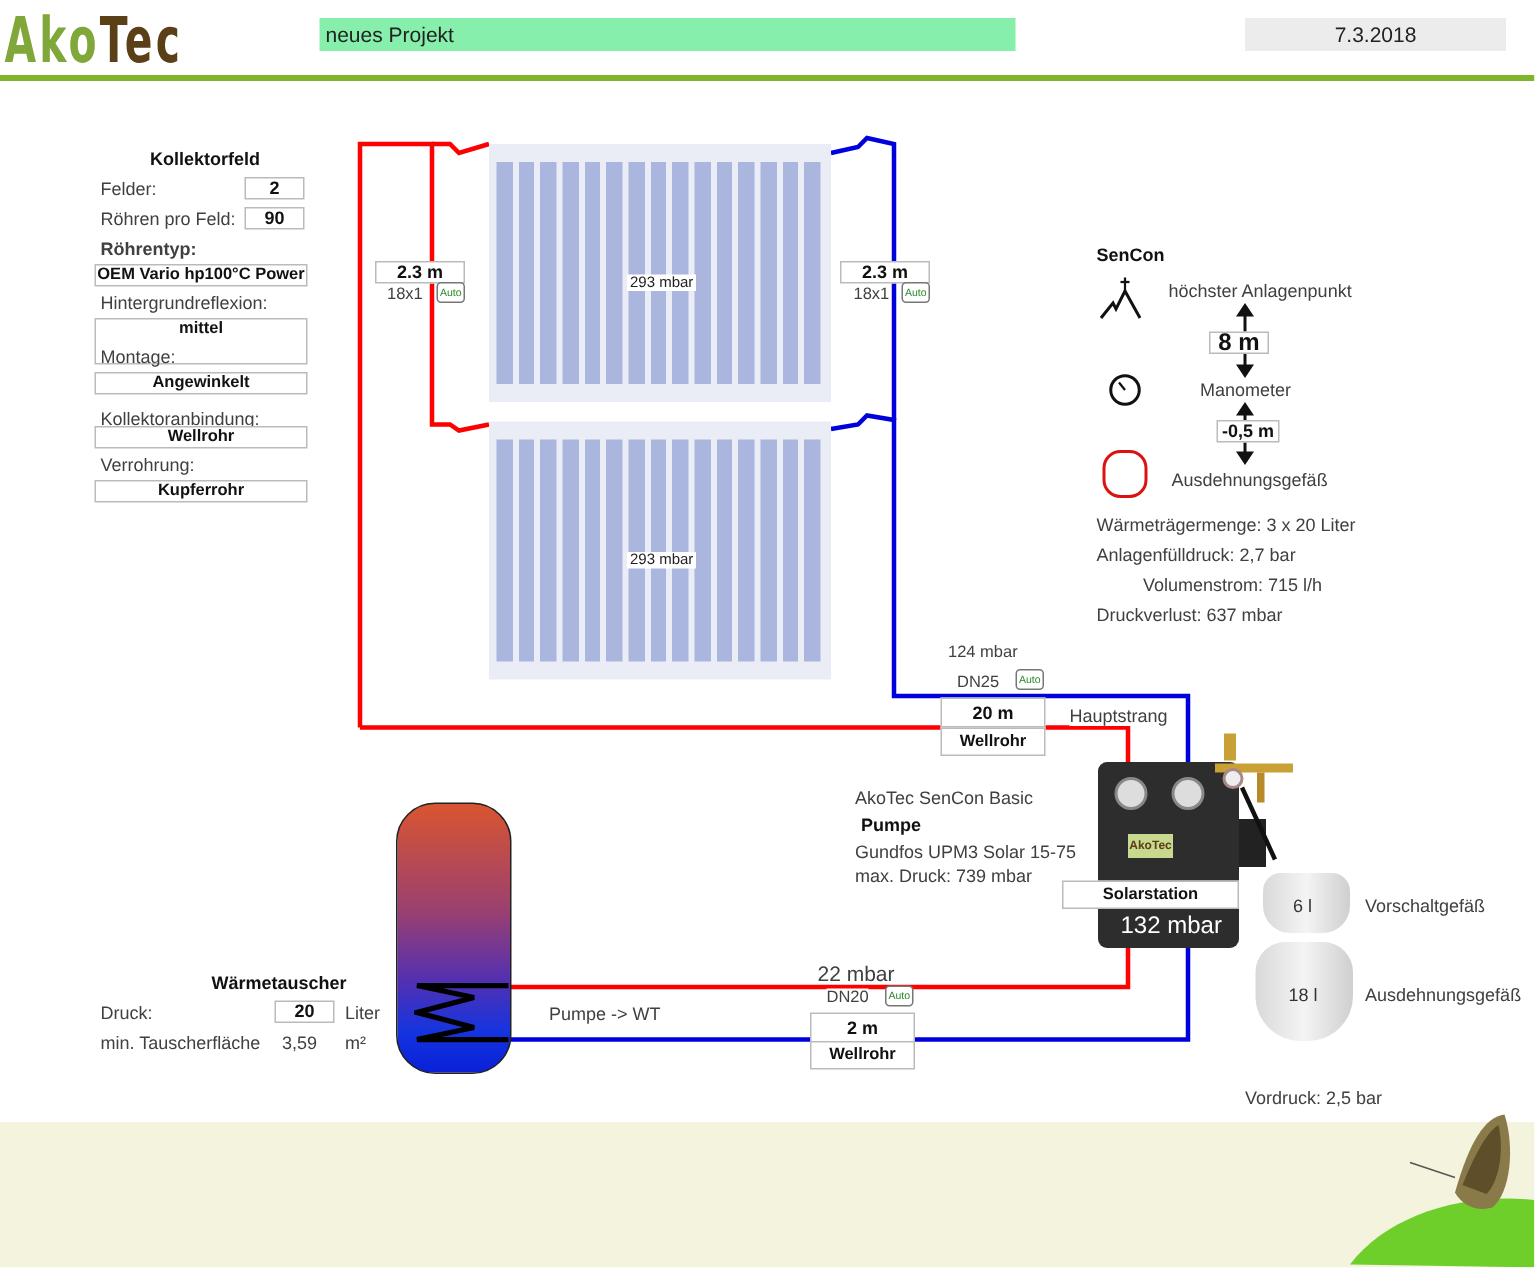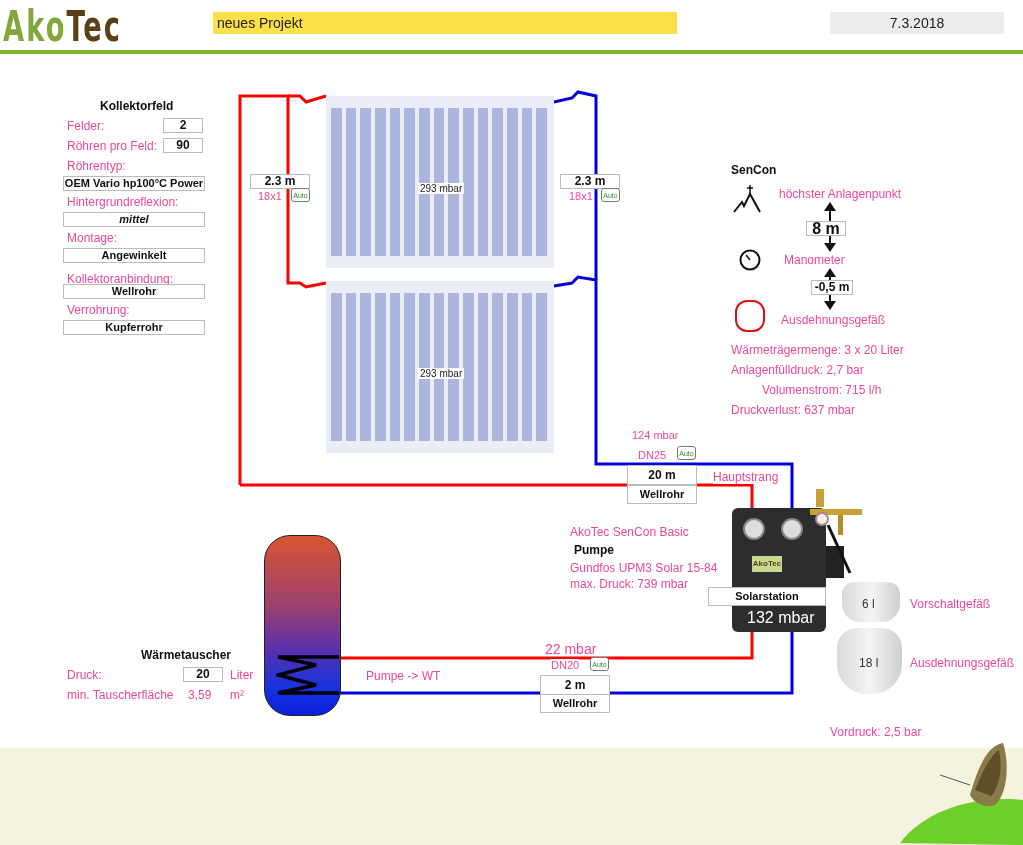--- a/index.html
+++ b/index.html
@@ -1,24 +1,24 @@
 <!DOCTYPE html>
 <html><head>
 <meta charset="utf-8">
 <style>
   html,body{margin:0;padding:0;}
   body{width:1023px;height:845px;position:relative;overflow:hidden;background:#fff;font-family:"Liberation Sans",sans-serif;font-size:12px;color:#222;}
   .abs{position:absolute;}
   .logo{left:3px;top:4px;font-family:"DejaVu Sans Condensed","DejaVu Sans",sans-serif;font-weight:bold;font-size:42px;letter-spacing:3px;line-height:46px;transform:scaleX(0.72);transform-origin:left top;}
   .logo .g{color:#7fa739;} .logo .b{color:#5b3f17;}
-  .proj{left:213px;top:12px;width:464px;height:22px;background:#fde047;font-size:14px;line-height:22px;padding-left:4px;box-sizing:border-box;color:#222;}
+  .proj{left:213px;top:12px;width:464px;height:22px;background:#86efac;font-size:14px;line-height:22px;padding-left:4px;box-sizing:border-box;color:#222;}
   .date{left:830px;top:12px;width:174px;height:22px;background:#ececec;font-size:14px;line-height:22px;text-align:center;}
   .hbar{left:0;top:50px;width:1023px;height:4px;background:#7fb52b;}
   .footer{left:0;top:748px;width:1023px;height:97px;background:#f4f3dd;}
-  .lbl{font-size:12px;color:#ec4899;white-space:nowrap;}
+  .lbl{font-size:12px;color:#404040;white-space:nowrap;}
   .hd{font-weight:bold;font-size:12px;color:#111;}
   .box{border:1px solid #bbb;background:#fff;font-weight:bold;font-size:11px;text-align:center;box-sizing:border-box;color:#111;}
   .auto{width:19px;height:14px;border:1px solid #777;border-radius:3px;background:#fff;font-size:7px;color:#2a8a2a;text-align:center;line-height:14px;box-sizing:border-box;cursor:pointer;}
   .collector{background:#ebedf6;}
   .tube{position:absolute;top:12px;bottom:12px;width:10px;background:#aab6dd;}
   .mbar{background:#fff;font-size:10px;padding:0 2px;}
   .station{left:732px;top:508px;width:94px;height:124px;background:#2d2d2d;border-radius:6px;}
   .gauge{width:18px;height:18px;border-radius:50%;background:#ddd;border:2px solid #888;}
   .tank{left:264px;top:535px;width:75px;height:179px;border-radius:26px;border:1px solid #222;background:linear-gradient(#d95530,#9a4070 40%,#5530b0 65%,#1434e0 85%,#0a20d8);}
   .vessel{background:linear-gradient(90deg,#d9d9d9,#f4f4f4 50%,#cfcfcf);}
@@ -88,24 +88,24 @@
 
 <div class="abs box" style="left:560px;top:174px;width:60px;height:15px;font-size:12px;line-height:13px;">2.3 m</div>
 <div class="abs lbl" style="left:569px;top:190px;font-size:11px;">18x1</div>
 <div class="abs auto" style="left:601px;top:188px;">Auto</div>
 
 <div class="abs hd" style="left:100px;top:99px;">Kollektorfeld</div>
 <div class="abs lbl" style="left:67px;top:119px;">Felder:</div>
 <div class="abs box" style="left:163px;top:118px;width:40px;height:15px;font-size:12px;line-height:13px;">2</div>
 <div class="abs lbl" style="left:67px;top:139px;">Röhren pro Feld:</div>
 <div class="abs box" style="left:163px;top:138px;width:40px;height:15px;font-size:12px;line-height:13px;">90</div>
-<div class="abs lbl" style="left:67px;top:159px;">Röhrentyp:</div>
+<div class="abs lbl" style="left:67px;top:159px;font-weight:bold;">Röhrentyp:</div>
 <div class="abs box" style="left:63px;top:176px;width:142px;height:15px;line-height:13px;">OEM Vario hp100°C Power</div>
 <div class="abs lbl" style="left:67px;top:195px;">Hintergrundreflexion:</div>
-<div class="abs box" style="left:63px;top:212px;width:142px;height:15px;line-height:13px;font-style:italic;">mittel</div>
+<div class="abs box" style="left:63px;top:212px;width:142px;height:31px;line-height:13px;">mittel</div>
 <div class="abs lbl" style="left:67px;top:231px;">Montage:</div>
 <div class="abs box" style="left:63px;top:248px;width:142px;height:15px;line-height:13px;">Angewinkelt</div>
 <div class="abs lbl" style="left:67px;top:272px;">Kollektoranbindung:</div>
 <div class="abs box" style="left:63px;top:284px;width:142px;height:15px;line-height:13px;">Wellrohr</div>
 <div class="abs lbl" style="left:67px;top:303px;">Verrohrung:</div>
 <div class="abs box" style="left:63px;top:320px;width:142px;height:15px;line-height:13px;">Kupferrohr</div>
 
 <div class="abs hd" style="left:731px;top:163px;">SenCon</div>
 <svg class="abs" style="left:732px;top:184px;" width="34" height="34">
   <polyline points="2,28 10,18 12,22 18,10 28,28" fill="none" stroke="#111" stroke-width="2"></polyline>
@@ -116,21 +116,21 @@
 <svg class="abs" style="left:820px;top:202px;" width="20" height="50">
   <polygon points="10,0 4,9 16,9" fill="#111"></polygon>
     <line x1="10" y1="8" x2="10" y2="42" stroke="#111" stroke-width="2"></line>
     <polygon points="10,50 4,41 16,41" fill="#111"></polygon>
 </svg>
 <div class="abs box" style="left:806px;top:221px;width:40px;height:15px;font-size:16px;line-height:13px;">8 m</div>
 <svg class="abs" style="left:738px;top:248px;" width="24" height="24">
   <circle cx="12" cy="12" r="9.5" fill="#fff" stroke="#111" stroke-width="2"></circle>
     <line x1="12" y1="12" x2="8" y2="7" stroke="#111" stroke-width="1.5"></line>
 </svg>
-<div class="abs lbl" style="left:784px;top:253px;">Manometer</div>
+<div class="abs lbl" style="left:800px;top:253px;">Manometer</div>
 <svg class="abs" style="left:820px;top:268px;" width="20" height="42">
   <polygon points="10,0 4,9 16,9" fill="#111"></polygon>
     <line x1="10" y1="8" x2="10" y2="34" stroke="#111" stroke-width="2"></line>
     <polygon points="10,42 4,33 16,33" fill="#111"></polygon>
 </svg>
 <div class="abs box" style="left:811px;top:280px;width:42px;height:15px;font-size:12px;line-height:13px;">-0,5 m</div>
 <div class="abs" style="left:735px;top:300px;width:30px;height:32px;border:2.5px solid #dd1111;border-radius:12px;box-sizing:border-box;"></div>
 <div class="abs lbl" style="left:781px;top:313px;">Ausdehnungsgefäß</div>
 <div class="abs lbl" style="left:731px;top:343px;">Wärmeträgermenge:  3 x 20 Liter</div>
 <div class="abs lbl" style="left:731px;top:363px;">Anlagenfülldruck:  2,7 bar</div>
@@ -139,21 +139,21 @@
 
 <div class="abs lbl" style="left:632px;top:429px;font-size:11px;">124 mbar</div>
 <div class="abs lbl" style="left:638px;top:449px;font-size:11px;">DN25</div>
 <div class="abs auto" style="left:677px;top:446px;">Auto</div>
 <div class="abs box" style="left:627px;top:465px;width:70px;height:20px;font-size:12px;line-height:18px;">20 m</div>
 <div class="abs box" style="left:627px;top:485px;width:70px;height:19px;line-height:17px;">Wellrohr</div>
 <div class="abs lbl" style="left:713px;top:470px;background:#fff;">Hauptstrang</div>
 
 <div class="abs lbl" style="left:570px;top:525px;">AkoTec SenCon Basic</div>
 <div class="abs hd" style="left:574px;top:543px;">Pumpe</div>
-<div class="abs lbl" style="left:570px;top:561px;">Gundfos UPM3 Solar 15-84</div>
+<div class="abs lbl" style="left:570px;top:561px;">Gundfos UPM3 Solar 15-75</div>
 <div class="abs lbl" style="left:570px;top:577px;">max. Druck: 739 mbar</div>
 
 <div class="abs station"></div>
 <div class="abs gauge" style="left:743px;top:518px;"></div>
 <div class="abs gauge" style="left:781px;top:518px;"></div>
 <div class="abs" style="left:752px;top:556px;width:30px;height:16px;background:#c7d88f;font-size:8px;font-weight:bold;color:#5b3f17;text-align:center;line-height:16px;">AkoTec</div>
 <div class="abs" style="left:826px;top:546px;width:18px;height:32px;background:#222;"></div>
 <svg class="abs" style="left:808px;top:485px;" width="60" height="100">
   <rect x="8" y="4" width="8" height="18" fill="#c9a035"></rect>
     <rect x="2" y="24" width="52" height="6" fill="#c9a035"></rect>

